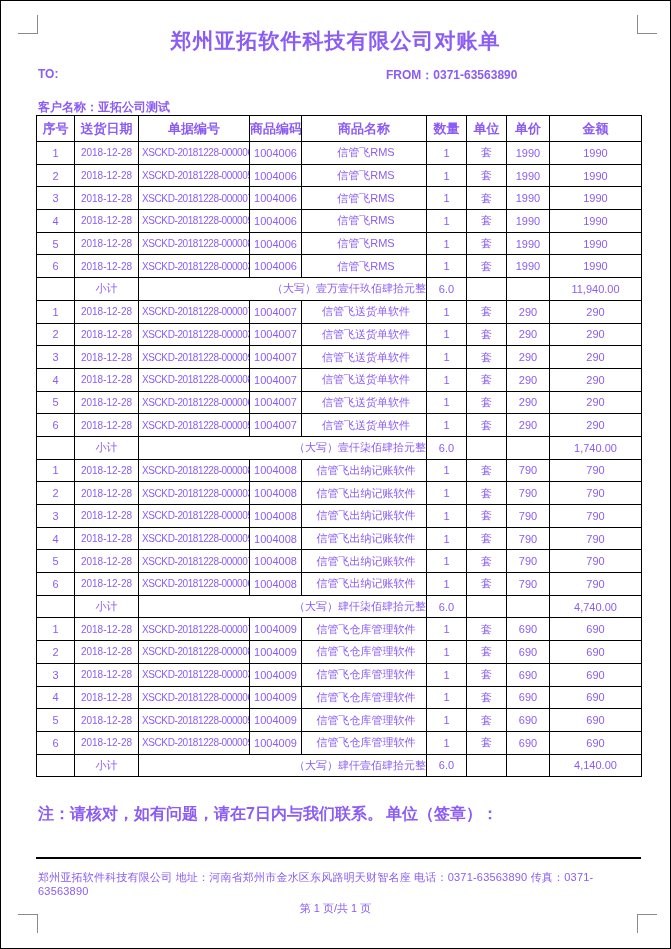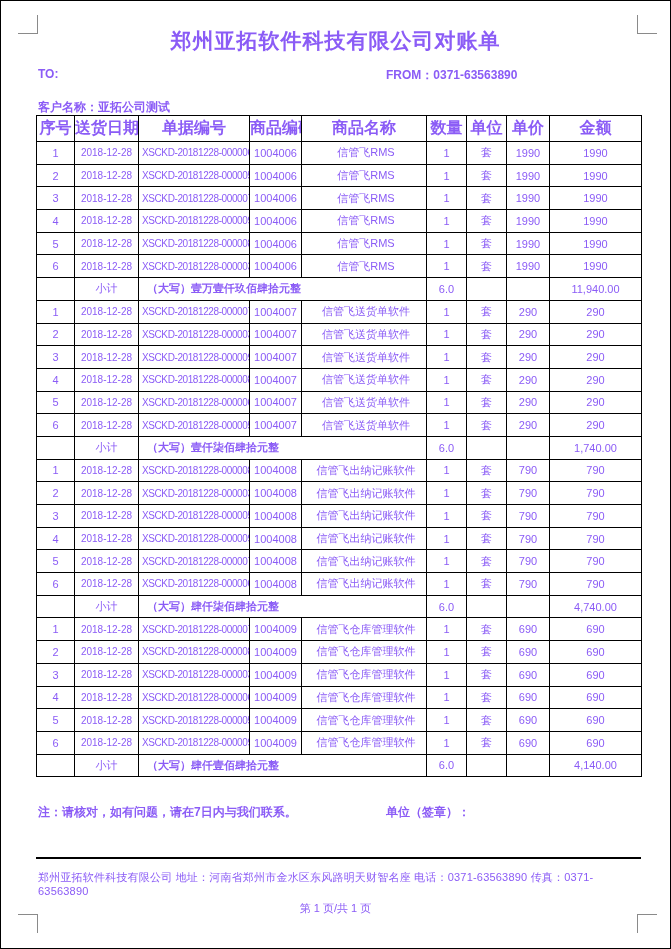--- a/index.html
+++ b/index.html
@@ -33,28 +33,28 @@
   table.stmt {
     position: absolute; left: 35px; top: 114px;
     width: 605px; border-collapse: collapse; table-layout: fixed;
   }
   .stmt th, .stmt td {
     border: 1px solid #000; text-align: center;
     overflow: hidden; white-space: nowrap; padding: 0;
   }
   .stmt thead tr { height: 26px; }
   .stmt tbody tr { height: 22.7px; }
-  .stmt th { font-size: 16px; font-weight: bold; }
+  .stmt th { font-size: 13px; font-weight: bold; }
   .stmt td { font-size: 11px; font-weight: normal; }
   td.c-date { font-size: 10px; }
   td.c-doc  { text-align: left; padding-left: 3px; font-size: 10px; letter-spacing: -0.4px; }
   td.c-name { text-align: center; padding-left: 4px; }
-  td.c-words{ text-align: left; padding-left: 8px; font-weight: bold; }
-
-  .note-line { position: absolute; top: 803px; left: 37px; right: 31px; font-size: 12px; font-weight: bold; }
+  td.c-words{ text-align: right; padding-left: 8px; }
+
+  .note-line { position: absolute; top: 803px; left: 37px; right: 31px; font-size: 16px; font-weight: bold; }
   .note-line .rcol { position: absolute; left: 348px; }
 
   .footer-rule { position: absolute; top: 856px; left: 35px; width: 605px; border-top: 2px solid #000; }
   .company-line { position: absolute; top: 869px; left: 37px; right: 31px; font-size: 11px; letter-spacing: 0.2px; }
   .page-info { position: absolute; top: 900px; left: 0; right: 0; text-align: center; font-size: 11px; }
 </style>
 </head>
 <body>
 
 <div class="page">

